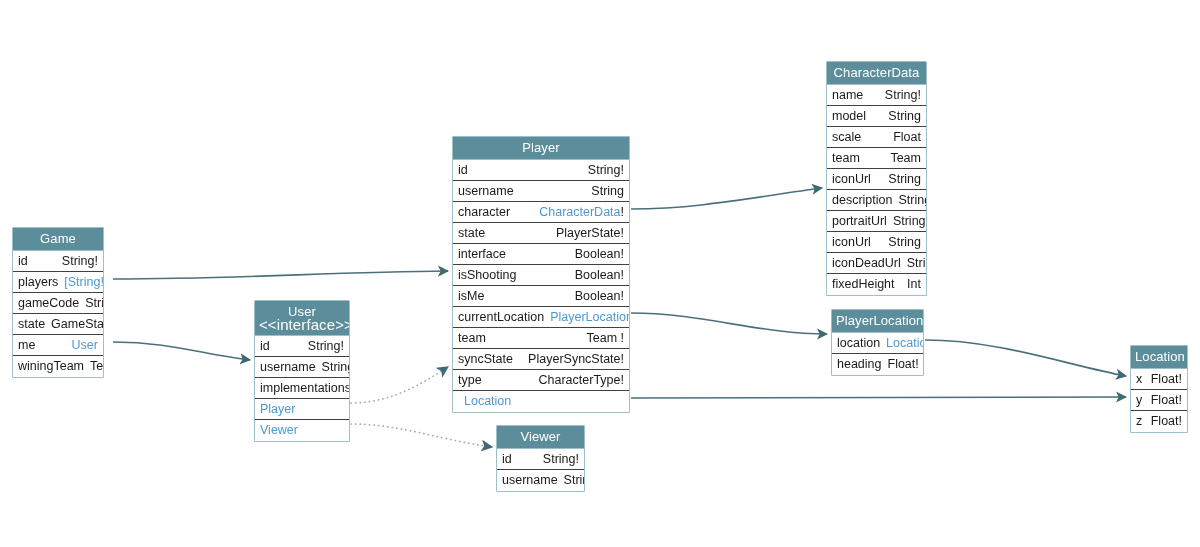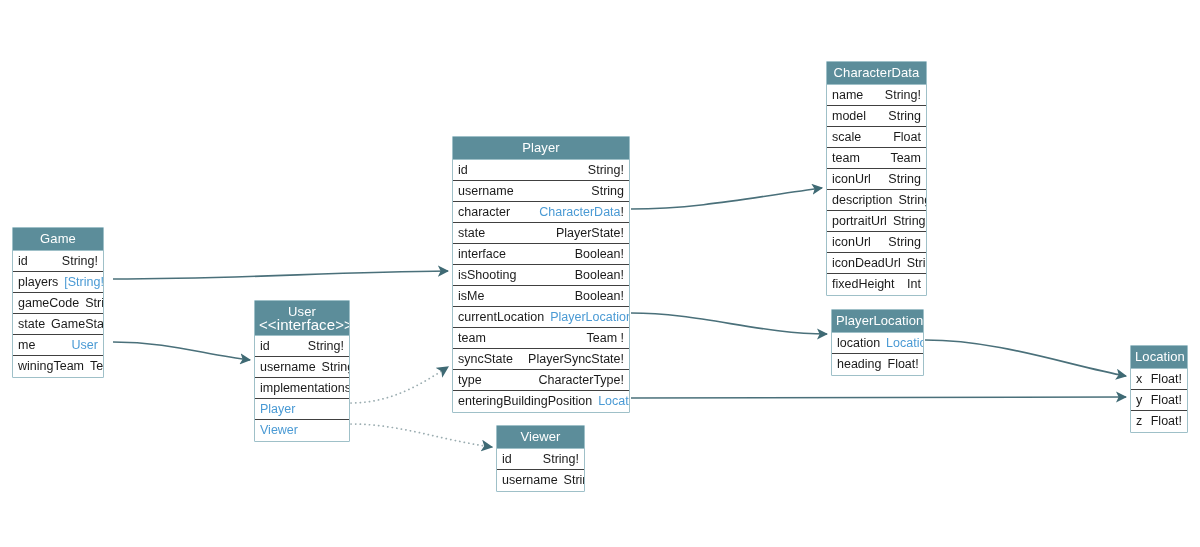--- a/index.html
+++ b/index.html
@@ -226,21 +226,20 @@
     </div>
     <div class="row">
       <span class="fname">syncState</span>
       <span class="ftype">PlayerSyncState!</span>
     </div>
     <div class="row">
       <span class="fname">type</span>
       <span class="ftype">CharacterType!</span>
     </div>
     <div class="row">
-      <span class="fname">enteringBuildingPosition</span>
       <span class="ftype ref">Location</span>
     </div>
   </div>
 
   <div class="entity" id="box-characterdata">
     <div class="hdr">CharacterData</div>
     <div class="row">
       <span class="fname">name</span>
       <span class="ftype">String!</span>
     </div>

